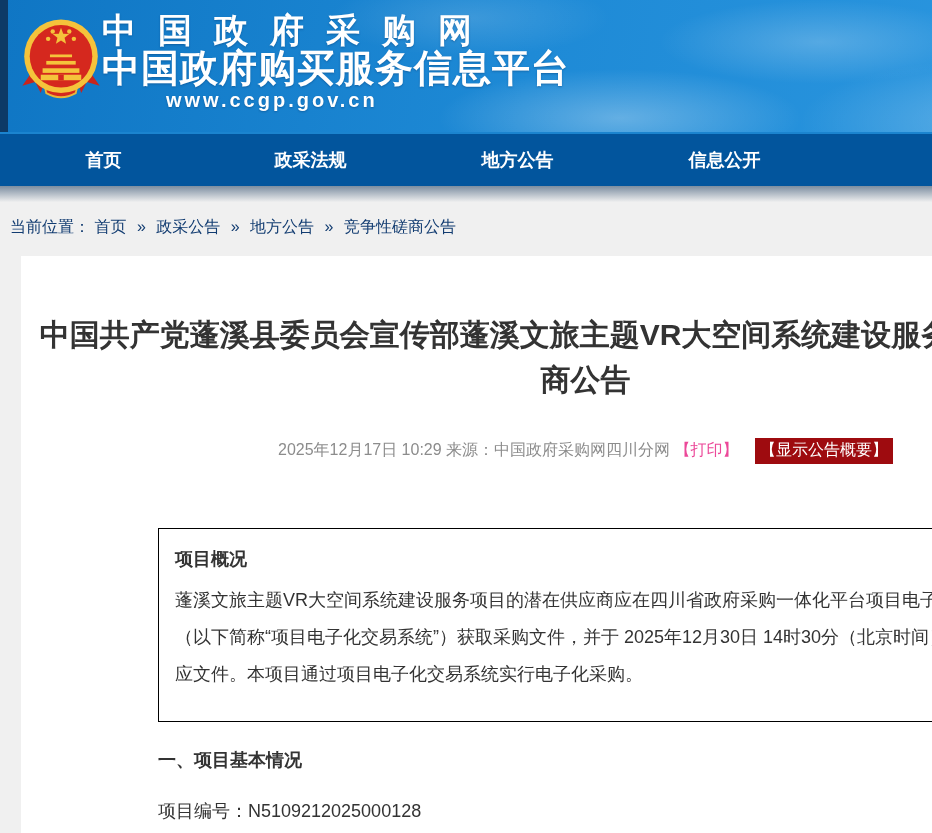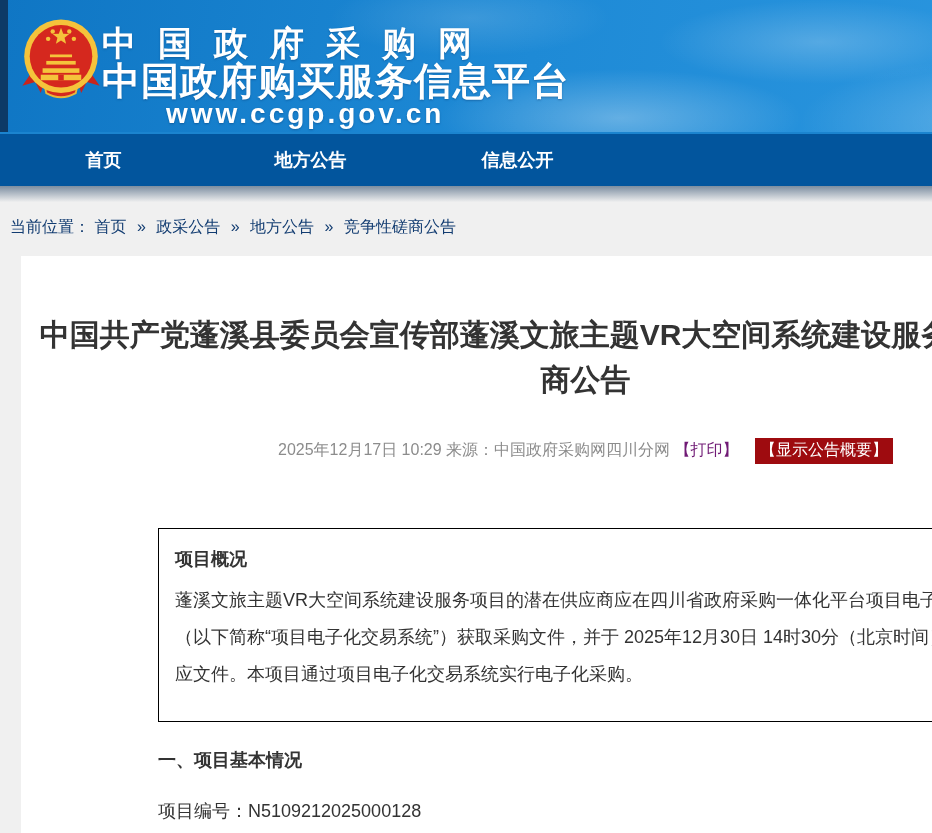--- a/index.html
+++ b/index.html
@@ -20,26 +20,26 @@
       radial-gradient(ellipse 230px 60px at 820px 42px,  rgba(255,255,255,.22), rgba(255,255,255,0) 70%),
       radial-gradient(ellipse 330px 95px at 1030px 122px,rgba(255,255,255,.28), rgba(255,255,255,0) 70%),
       radial-gradient(ellipse 200px 55px at 470px 18px,  rgba(255,255,255,.14), rgba(255,255,255,0) 70%),
       linear-gradient(100deg,#0f76c4 0%, #1e8ad6 45%, #2f9ae2 100%);
   }
   .left-stripe {
     position:absolute; left:0; top:0; width:8px; height:140px;
     background:#0d3a66; z-index:6;
   }
   .emblem { position:absolute; left:15px; top:12px; width:92px; height:96px; }
-  .logo-text { position:absolute; left:102px; top:23px; color:#fff; white-space:nowrap; }
+  .logo-text { position:absolute; left:102px; top:10px; color:#fff; white-space:nowrap; }
   .logo-line1 { font-size:34px; font-weight:bold; letter-spacing:22px; line-height:40px;
                 text-shadow:0 1px 2px rgba(0,40,90,.35); }
   .logo-line2 { font-size:38px; font-weight:bold; letter-spacing:1px; line-height:37px;
                 text-shadow:0 1px 2px rgba(0,40,90,.35); }
-  .logo-line3 { font-size:28px; font-weight:bold; letter-spacing:3px; line-height:27px;
+  .logo-line3 { font-size:20px; font-weight:bold; letter-spacing:3px; line-height:27px;
                 margin-left:64px; text-shadow:0 1px 2px rgba(0,40,90,.35); }
 
   
   .main-nav { display:flex; height:54px; background:#02559d; border-top:2px solid #1b84cf; }
   .nav-item {
     width:207px; text-align:center; line-height:52px;
     color:#fff; font-size:18px; font-weight:bold; cursor:pointer;
   }
   .nav-shadow { height:18px;
     background:linear-gradient(180deg, rgba(28,60,95,.55) 0%, rgba(240,240,240,0) 90%); }
@@ -59,21 +59,21 @@
   .article-title {
     margin-top:56px; text-align:center;
     font-size:30px; font-weight:bold; color:#333; line-height:45px;
   }
   .article-title .t-line { white-space:nowrap; }
 
   .meta-row {
     margin-top:36px; text-align:center; font-size:16px; color:#8c8c8c; white-space:nowrap;
   }
   .meta-row .m-part { margin-left:0; }
-  .print-btn { cursor:pointer; color:#701a75; }
+  .print-btn { cursor:pointer; color:#ec4899; }
   .summary-btn {
     display:inline-block; margin-left:12px; padding:2px 5px 3px 5px;
     background:#9e0b0f; color:#ffffff; cursor:pointer;text-align:right;
   }
 
   .overview-box {
     margin:64px 0 0 137px; width:892px;
     border:1px solid #000;
     padding:18px 16px 28px 16px;
   }
@@ -113,20 +113,21 @@
     <div class="left-stripe"></div>
     <div class="logo-text">
       <div class="logo-line1">中国政府采购网</div>
       <div class="logo-line2">中国政府购买服务信息平台</div>
       <div class="logo-line3">www.ccgp.gov.cn</div>
     </div>
   </div>
 
   <div class="main-nav">
     <div class="nav-item">首页</div>
+    <div class="nav-item">政采法规</div>
     <div class="nav-item">地方公告</div>
     <div class="nav-item">信息公开</div>
   </div>
   <div class="nav-shadow"></div>
 
   <div class="breadcrumb">
     <span>当前位置：</span>
     <span class="crumb-link">首页</span>
     <span class="crumb-sep">»</span>
     <span class="crumb-link">政采公告</span>

